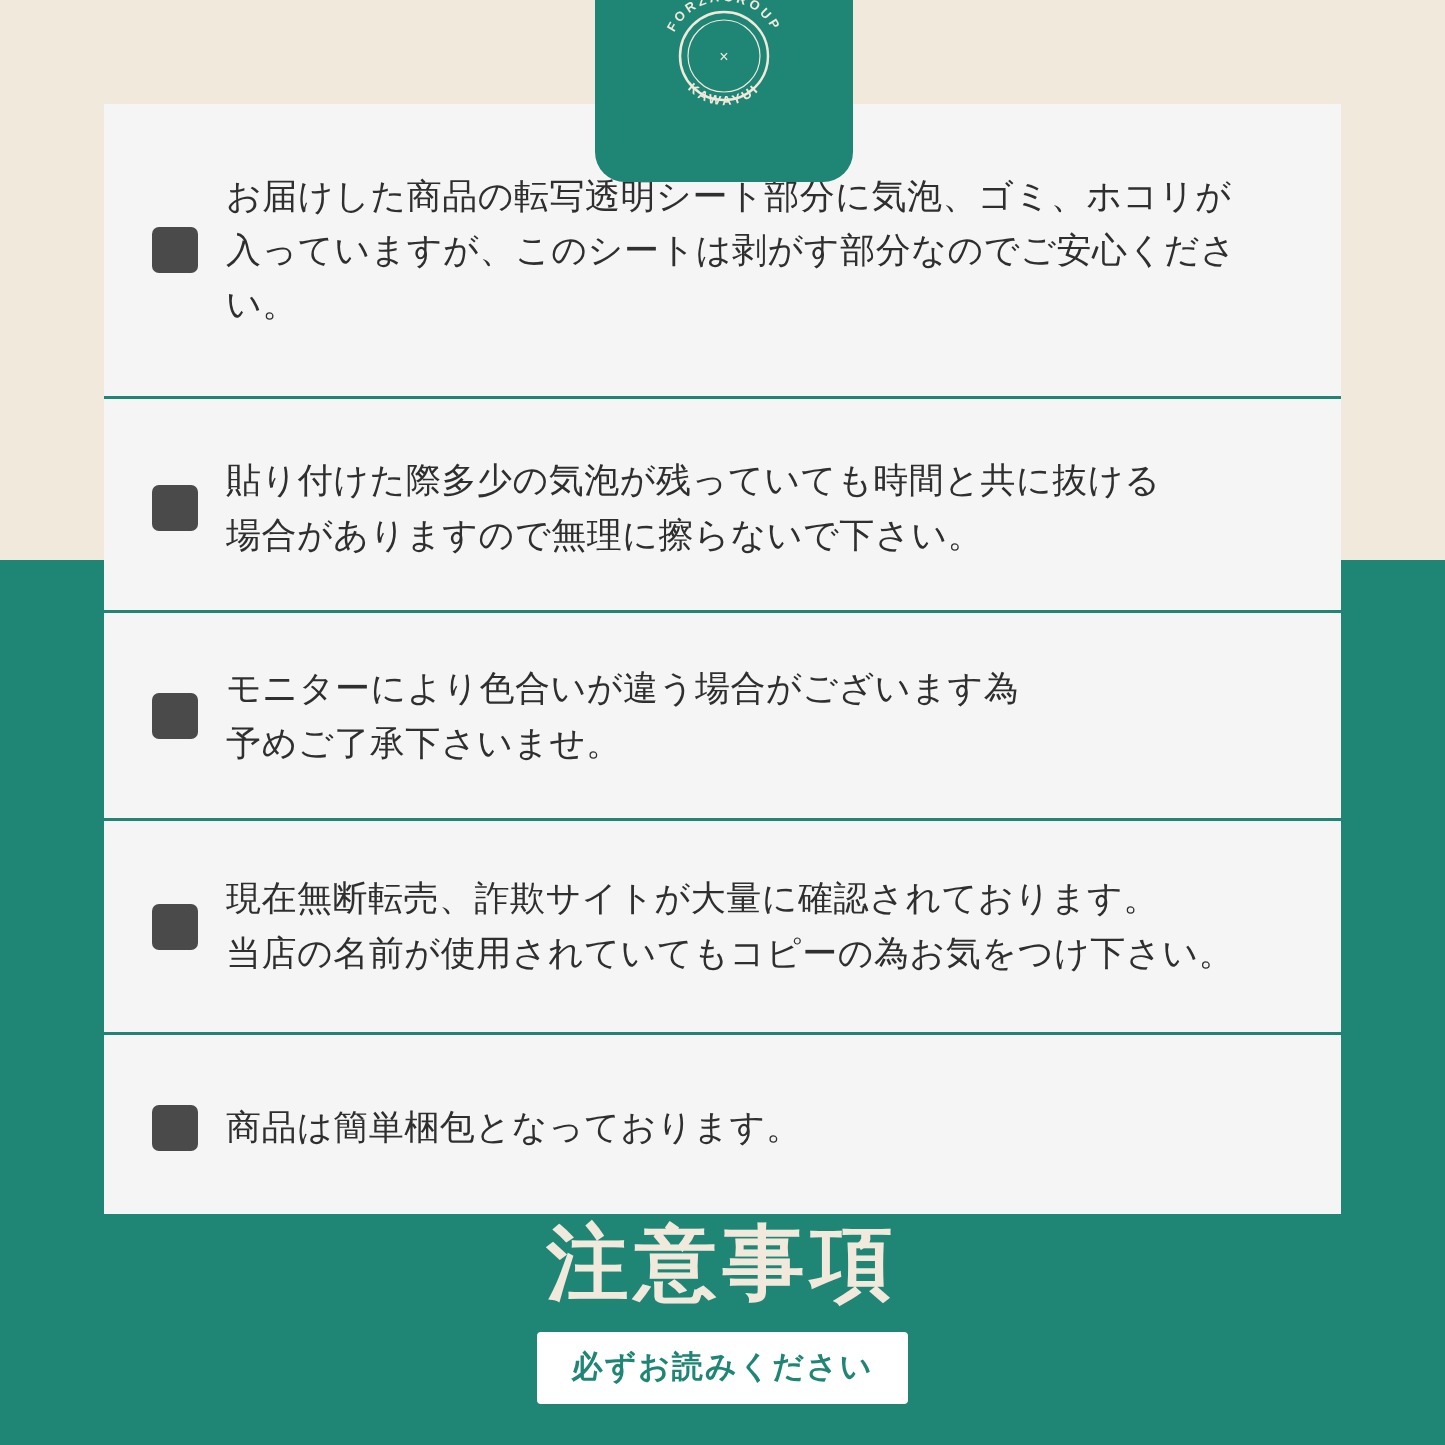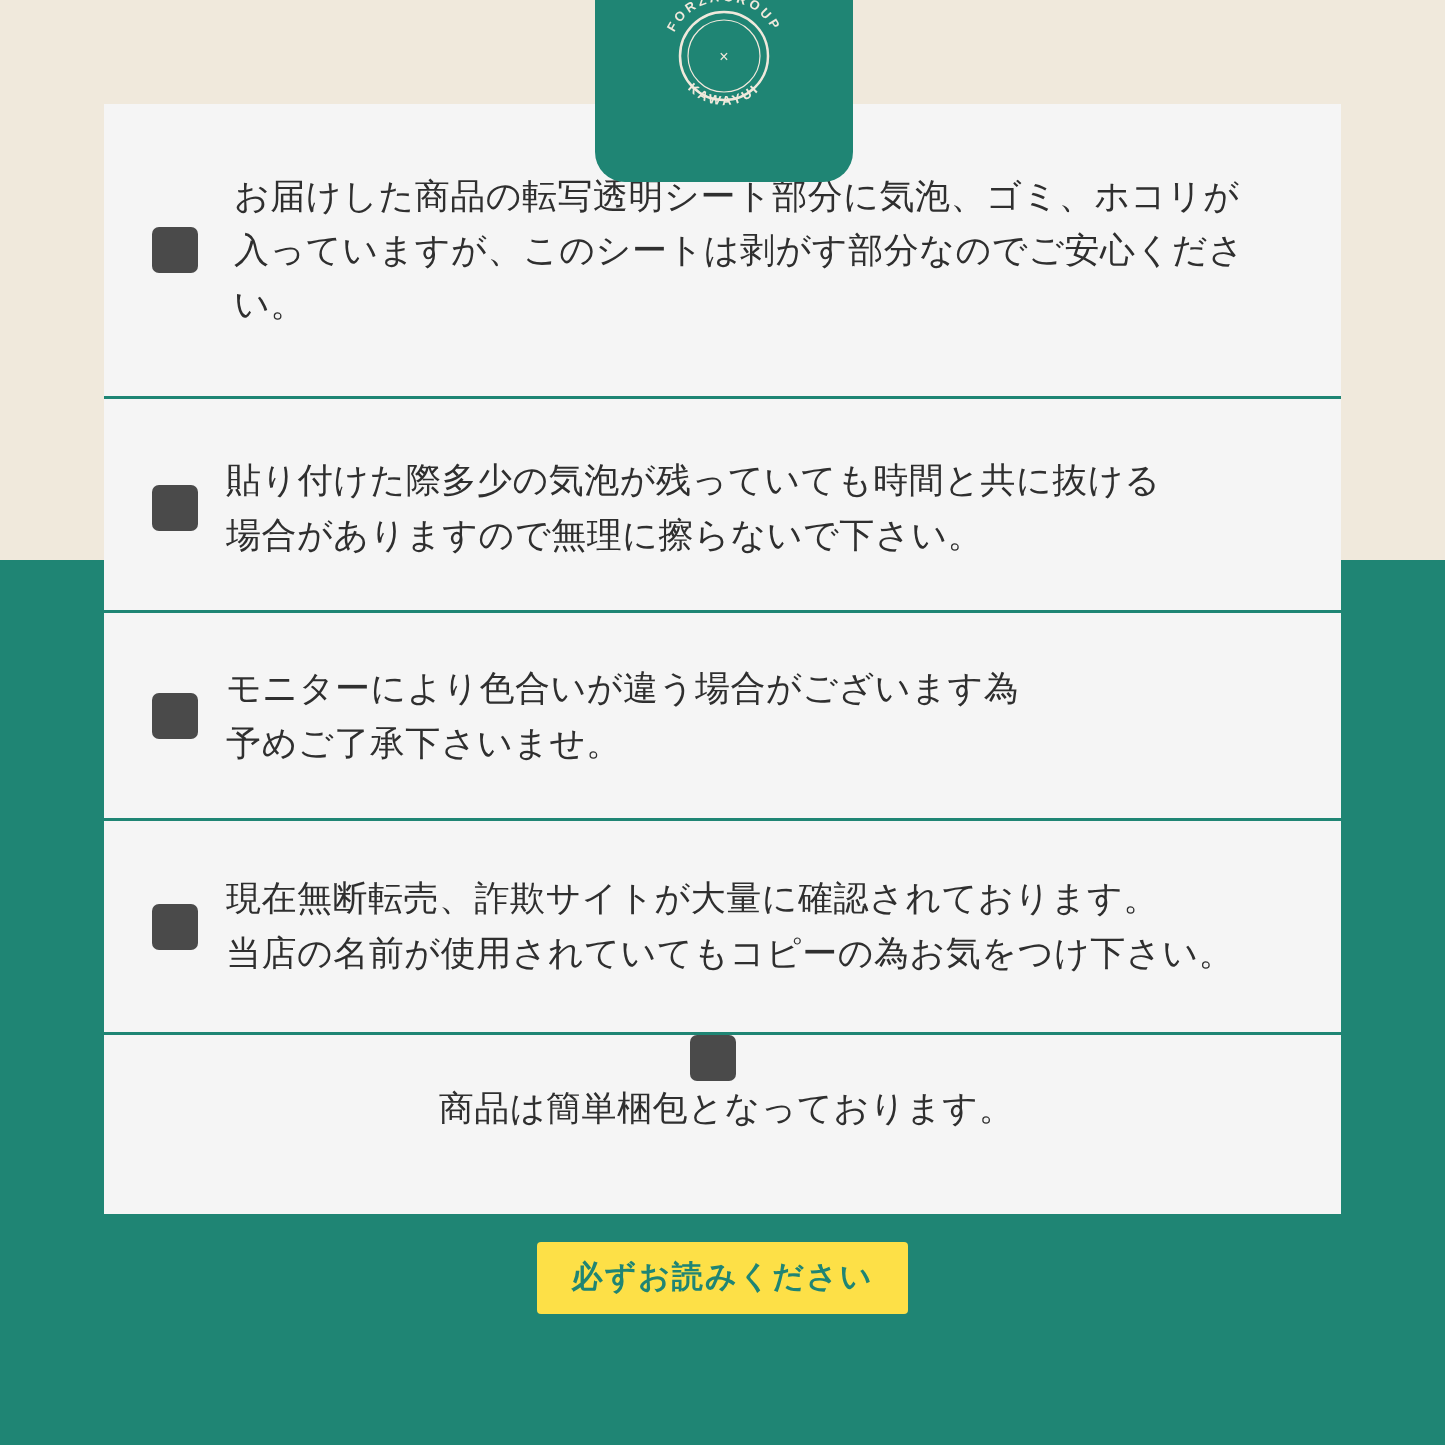--- a/index.html
+++ b/index.html
@@ -65,21 +65,20 @@
   .notice-row {
     position: relative;
     display: flex;
     align-items: center;
     box-sizing: border-box;
     border-bottom: 3px solid #1f8574;
     padding: 0 40px 0 48px;
   }
   .notice-row.last {
     border-bottom: none;
-    flex-direction: column;
   }
 
   .bullet-box {
     flex: 0 0 auto;
     width: 46px;
     height: 46px;
     background: #4a4a4a;
     border-radius: 7px;
     margin-right: 28px;
   }
@@ -105,21 +104,21 @@
   #footer-title {
     font-size: 82px;
     font-weight: bold;
     color: #f0e9dc;
     letter-spacing: 6px;
     line-height: 1.1;
   }
   #footer-pill {
     display: inline-block;
     margin-top: 24px;
-    background: #fde047;
+    background: #ffffff;
     color: #1f8574;
     font-size: 31px;
     font-weight: bold;
     letter-spacing: 2px;
     padding: 14px 34px 16px 34px;
     border-radius: 4px;
   }
 </style>
 </head>
 <body>
@@ -141,21 +140,21 @@
       </text>
       <text font-family="'Liberation Sans', sans-serif" font-size="13" letter-spacing="3.2" fill="#f0e9dc" font-weight="bold">
         <textPath href="#arcBottom" startOffset="50%" text-anchor="middle">KAWAYUI</textPath>
       </text>
       <text x="75" y="81" text-anchor="middle" font-family="'Liberation Sans', sans-serif" font-size="16" fill="#f0e9dc">×</text>
     </svg>
   </div>
 
   <div id="card">
 
-    <div class="notice-row" style="height:295px;gap:8px;">
+    <div class="notice-row" style="height:295px;">
       <div class="bullet-box"></div>
       <div class="notice-text">お届けした商品の転写透明シート部分に気泡、ゴミ、ホコリが
 入っていますが、このシートは剥がす部分なのでご安心ください。</div>
     </div>
 
     <div class="notice-row" style="height:208px;margin-top:6px;">
       <div class="bullet-box"></div>
       <div class="notice-text">貼り付けた際多少の気泡が残っていても時間と共に抜ける
 場合がありますので無理に擦らないで下さい。</div>
     </div>
@@ -173,16 +172,17 @@
     </div>
 
     <div class="notice-row last" style="height:185px;">
       <div class="bullet-box"></div>
       <div class="notice-text">商品は簡単梱包となっております。</div>
     </div>
 
   </div>
 
   <div id="footer">
+    <div id="footer-title">注意事項</div>
     <div id="footer-pill">必ずお読みください</div>
   </div>
 
 </div>
 
 </body></html>

